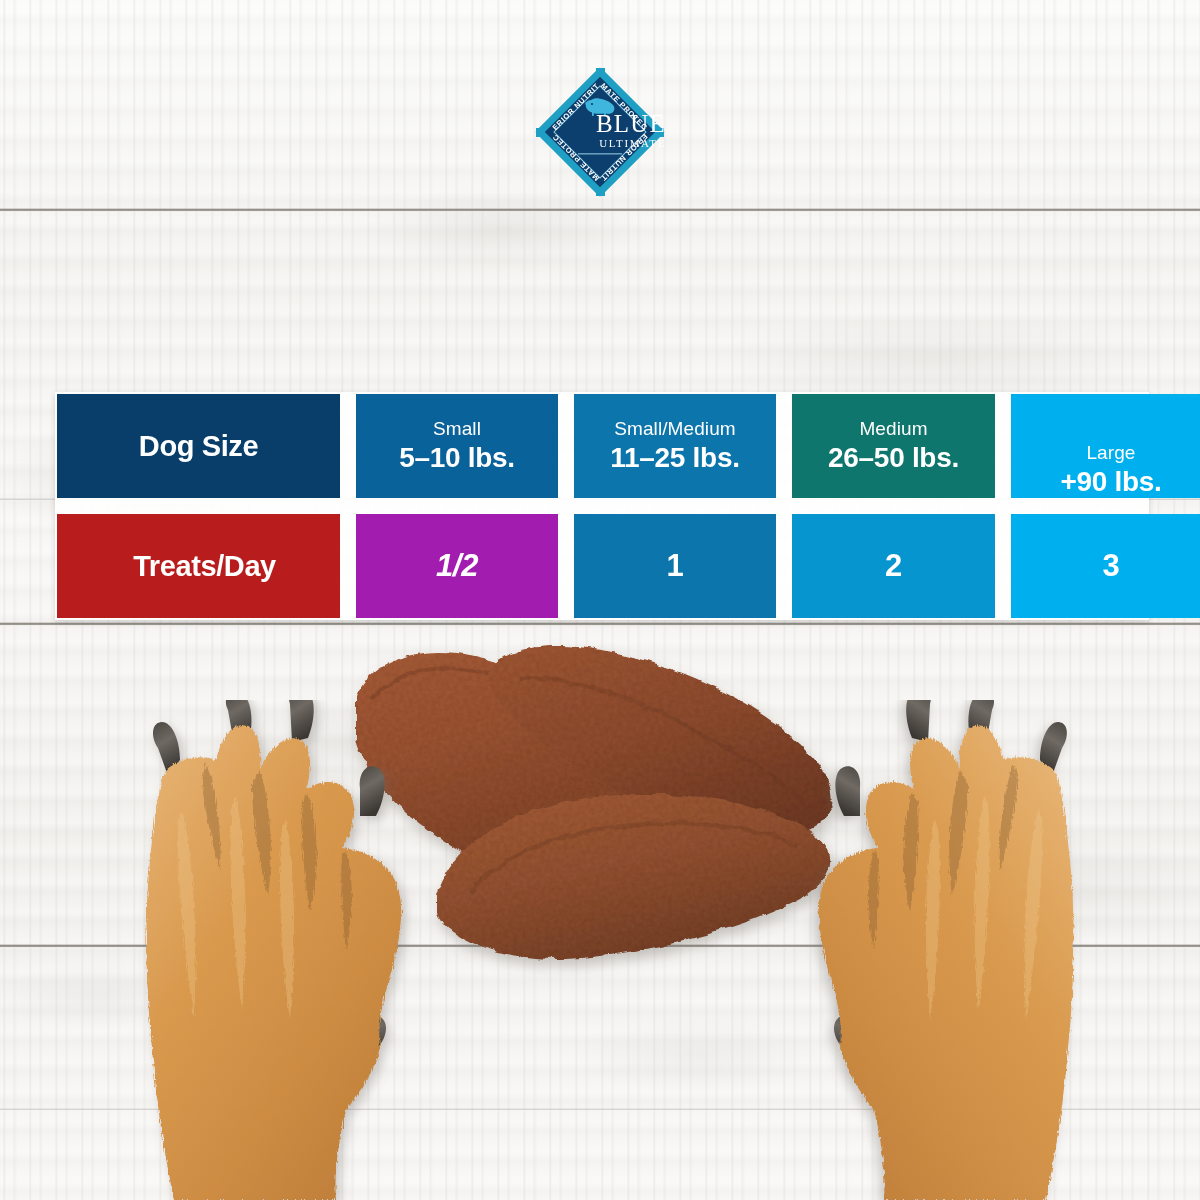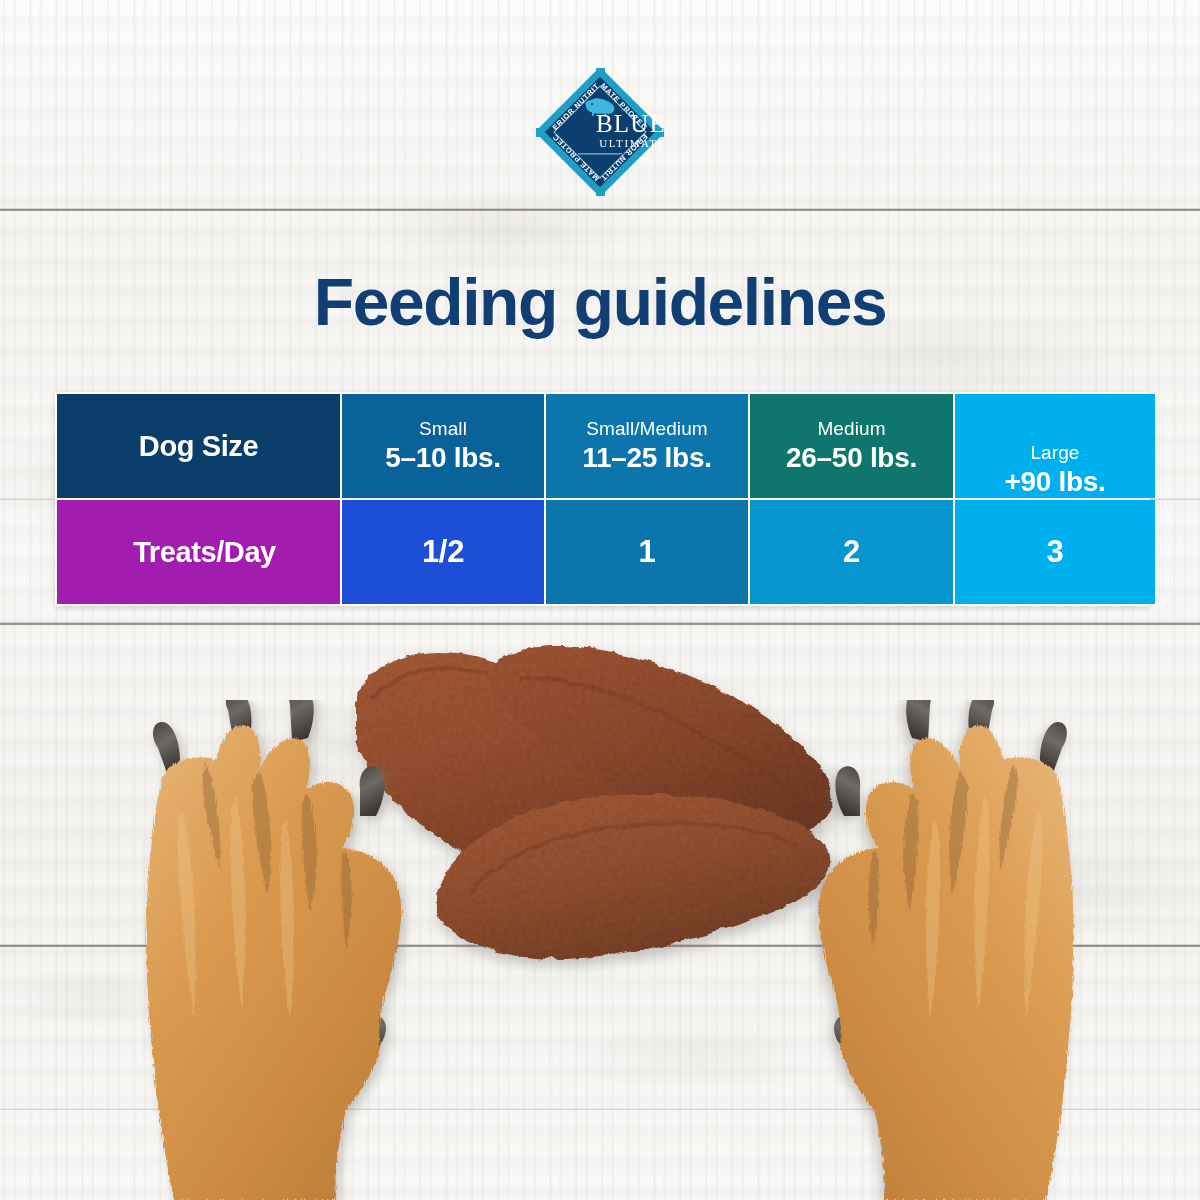--- a/index.html
+++ b/index.html
@@ -177,21 +177,21 @@
 
   
   .table {
     position: absolute;
     left: 55px;
     top: 392px;
     width: 1090px;
     display: grid;
     grid-template-columns: 283px 202px 202px 203px 200px;
     grid-auto-rows: 104px;
-    gap: 2px;
+    gap: 16px;
     background: rgba(255,255,255,0.9);
     padding: 2px;
     box-sizing: content-box;
     box-shadow: 0 2px 6px rgba(40,40,40,0.18);
   }
   .cell {
     display: flex;
     flex-direction: column;
     align-items: center;
     justify-content: center;
@@ -278,21 +278,20 @@
       <path d="M8,6.5 C6,5.5 5,6.5 5.4,8 C5.8,9.4 7.2,9.6 8.4,9" fill="#3fb6dd"></path>
     </svg>
 
     <div class="logo-text">
       <span class="logo-blue">BLUE</span>
       <span class="logo-buffalo">ULTIMATE</span>
       <div class="logo-rule"></div>
     </div>
   </div>
 
-  <div class="heading">Feeding guidelines</div>
 
   <div class="table">
 
     <div class="cell rowlabel" style="background:#083E69;">
       <span>Dog Size</span>
     </div>
 
     <div class="cell" style="background:#0A629A;">
       <span class="cell-small">Small</span>
       <span class="cell-big">5–10 lbs.</span>
@@ -306,25 +305,25 @@
     <div class="cell" style="background:#0f766e;">
       <span class="cell-small">Medium</span>
       <span class="cell-big">26–50 lbs.</span>
     </div>
 
     <div class="cell" style="background:#00B0EE;justify-content:flex-end;">
       <span class="cell-small">Large</span>
       <span class="cell-big">+90 lbs.</span>
     </div>
 
-    <div class="cell rowlabel" style="background:#a21caf;padding-left:12px;">
+    <div class="cell rowlabel" style="background:#b91c1c;padding-left:12px;">
       <span>Treats/Day</span>
     </div>
 
-    <div class="cell" style="background:#1d4ed8;">
+    <div class="cell" style="background:#a21caf;font-style:italic;">
       <span class="cell-value">1/2</span>
     </div>
 
     <div class="cell" style="background:#0C75AC;">
       <span class="cell-value">1</span>
     </div>
 
     <div class="cell" style="background:#0695CE;">
       <span class="cell-value">2</span>
     </div>

